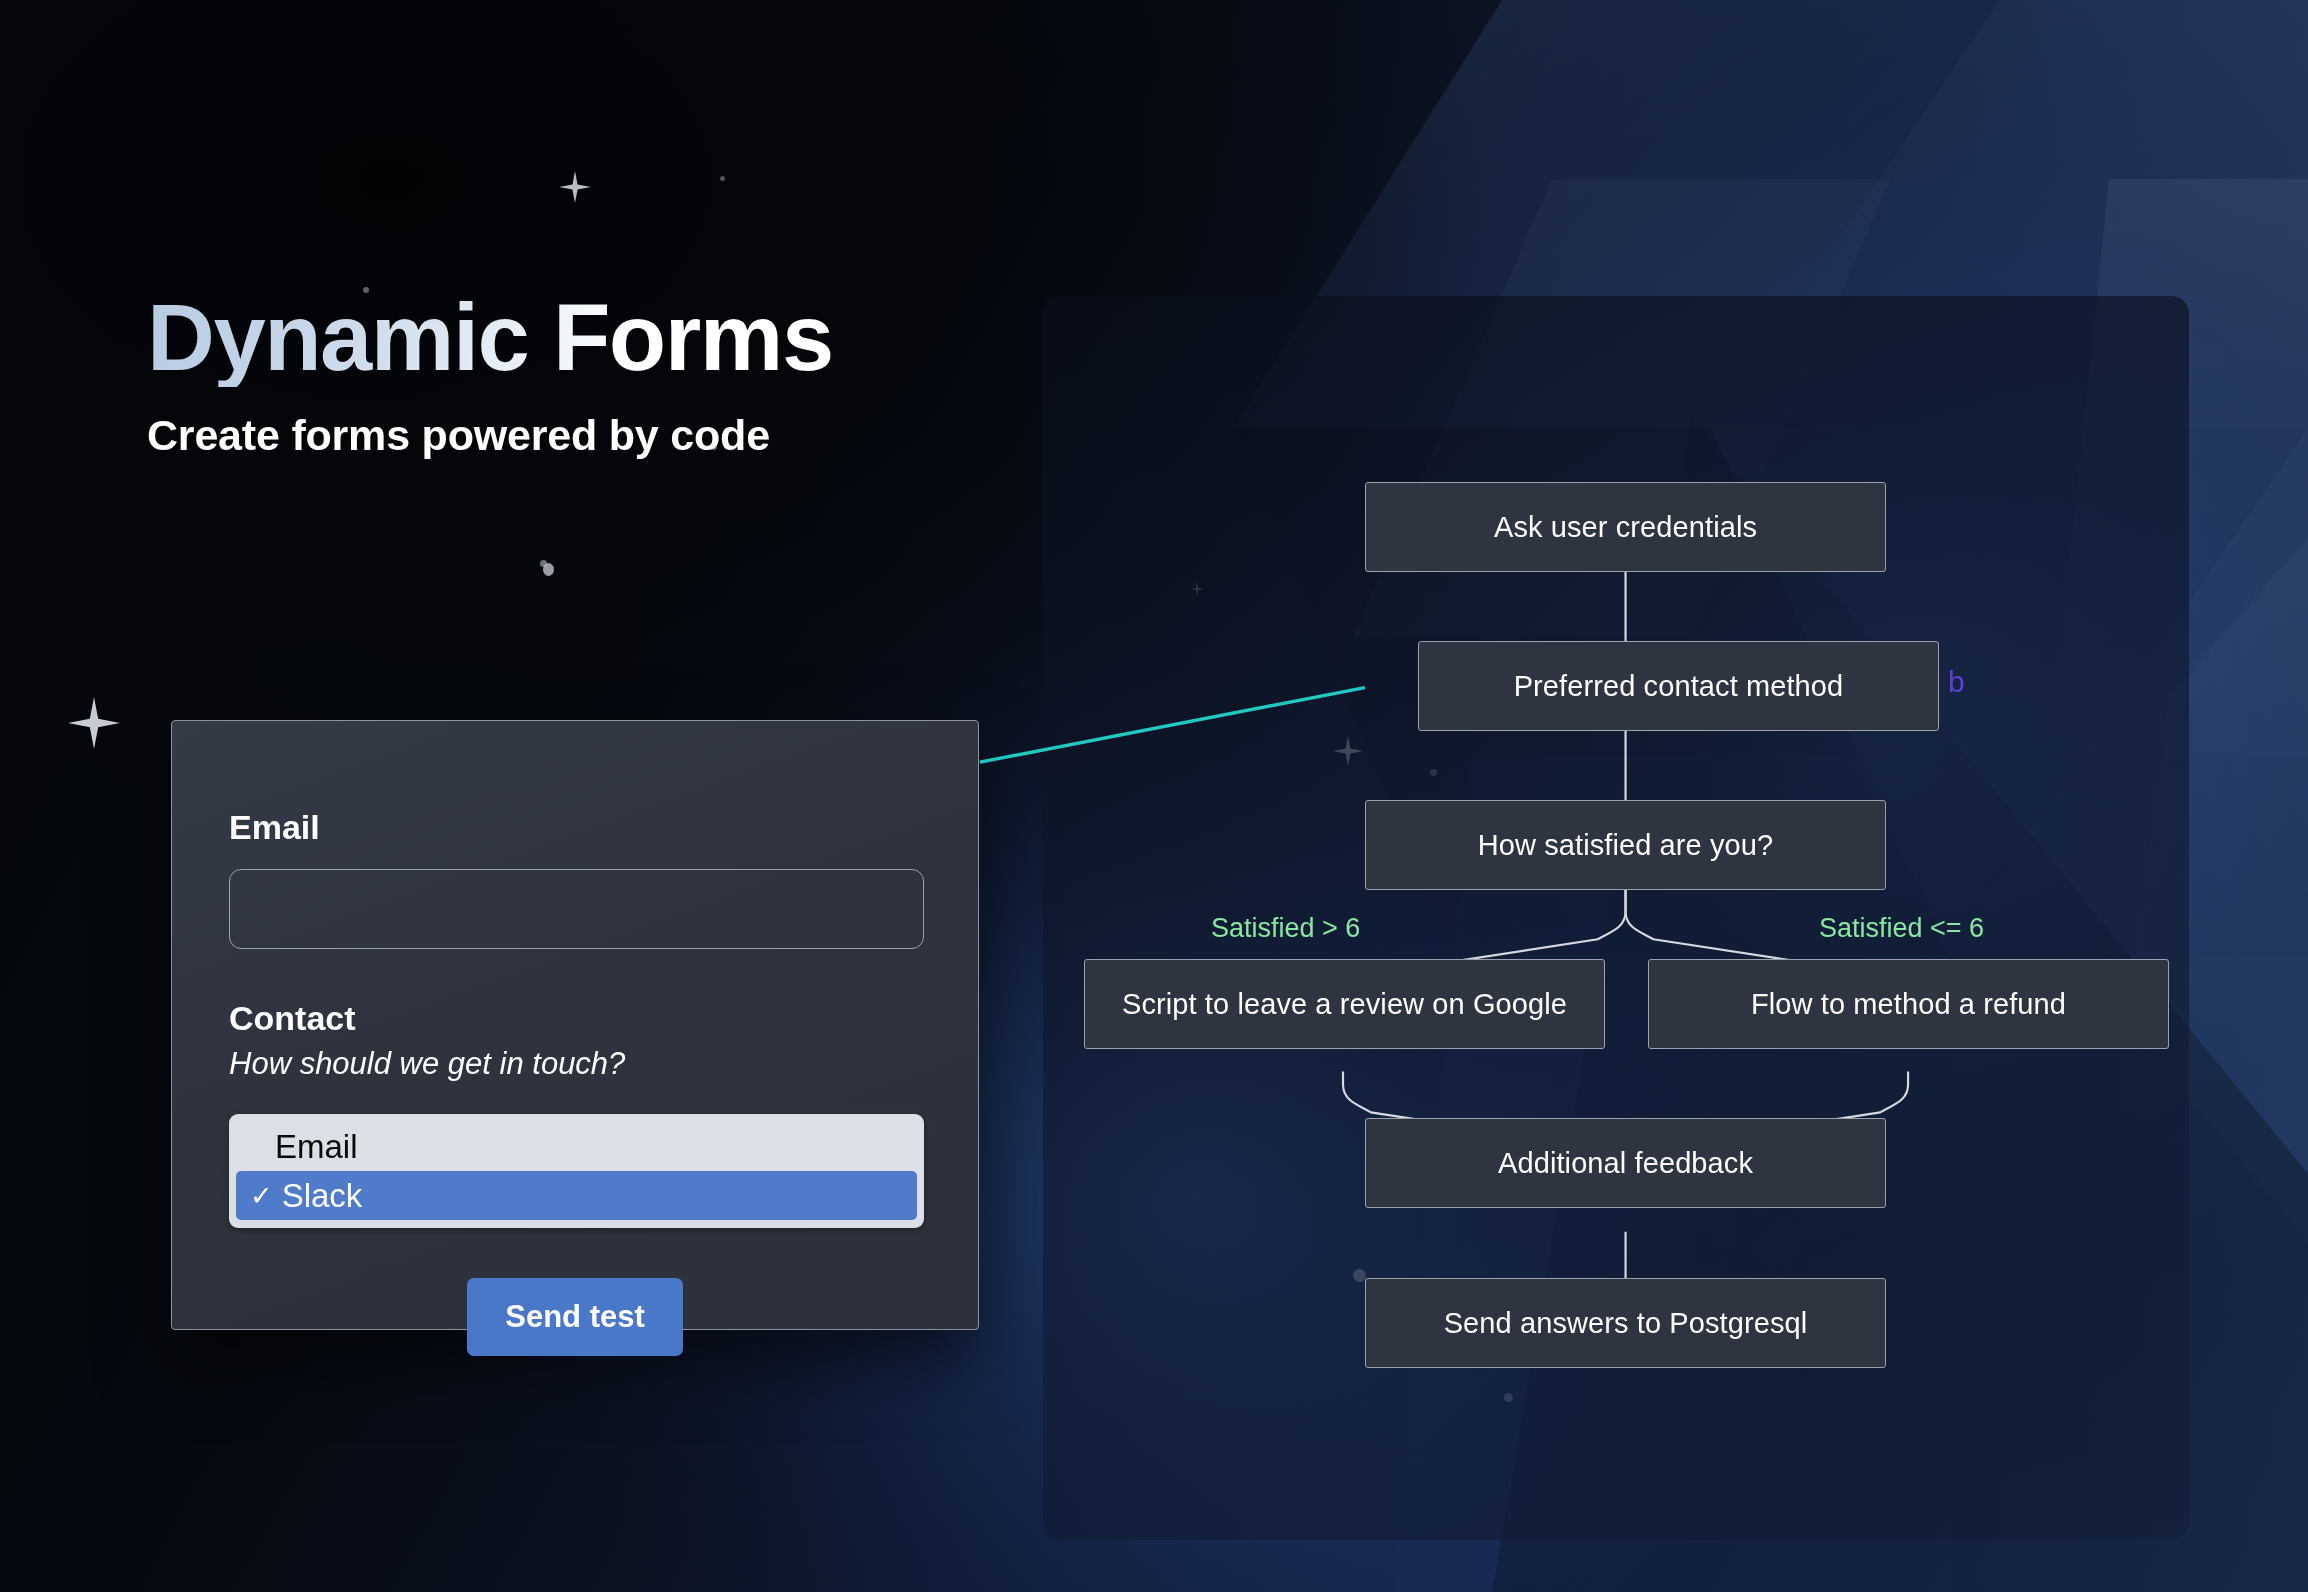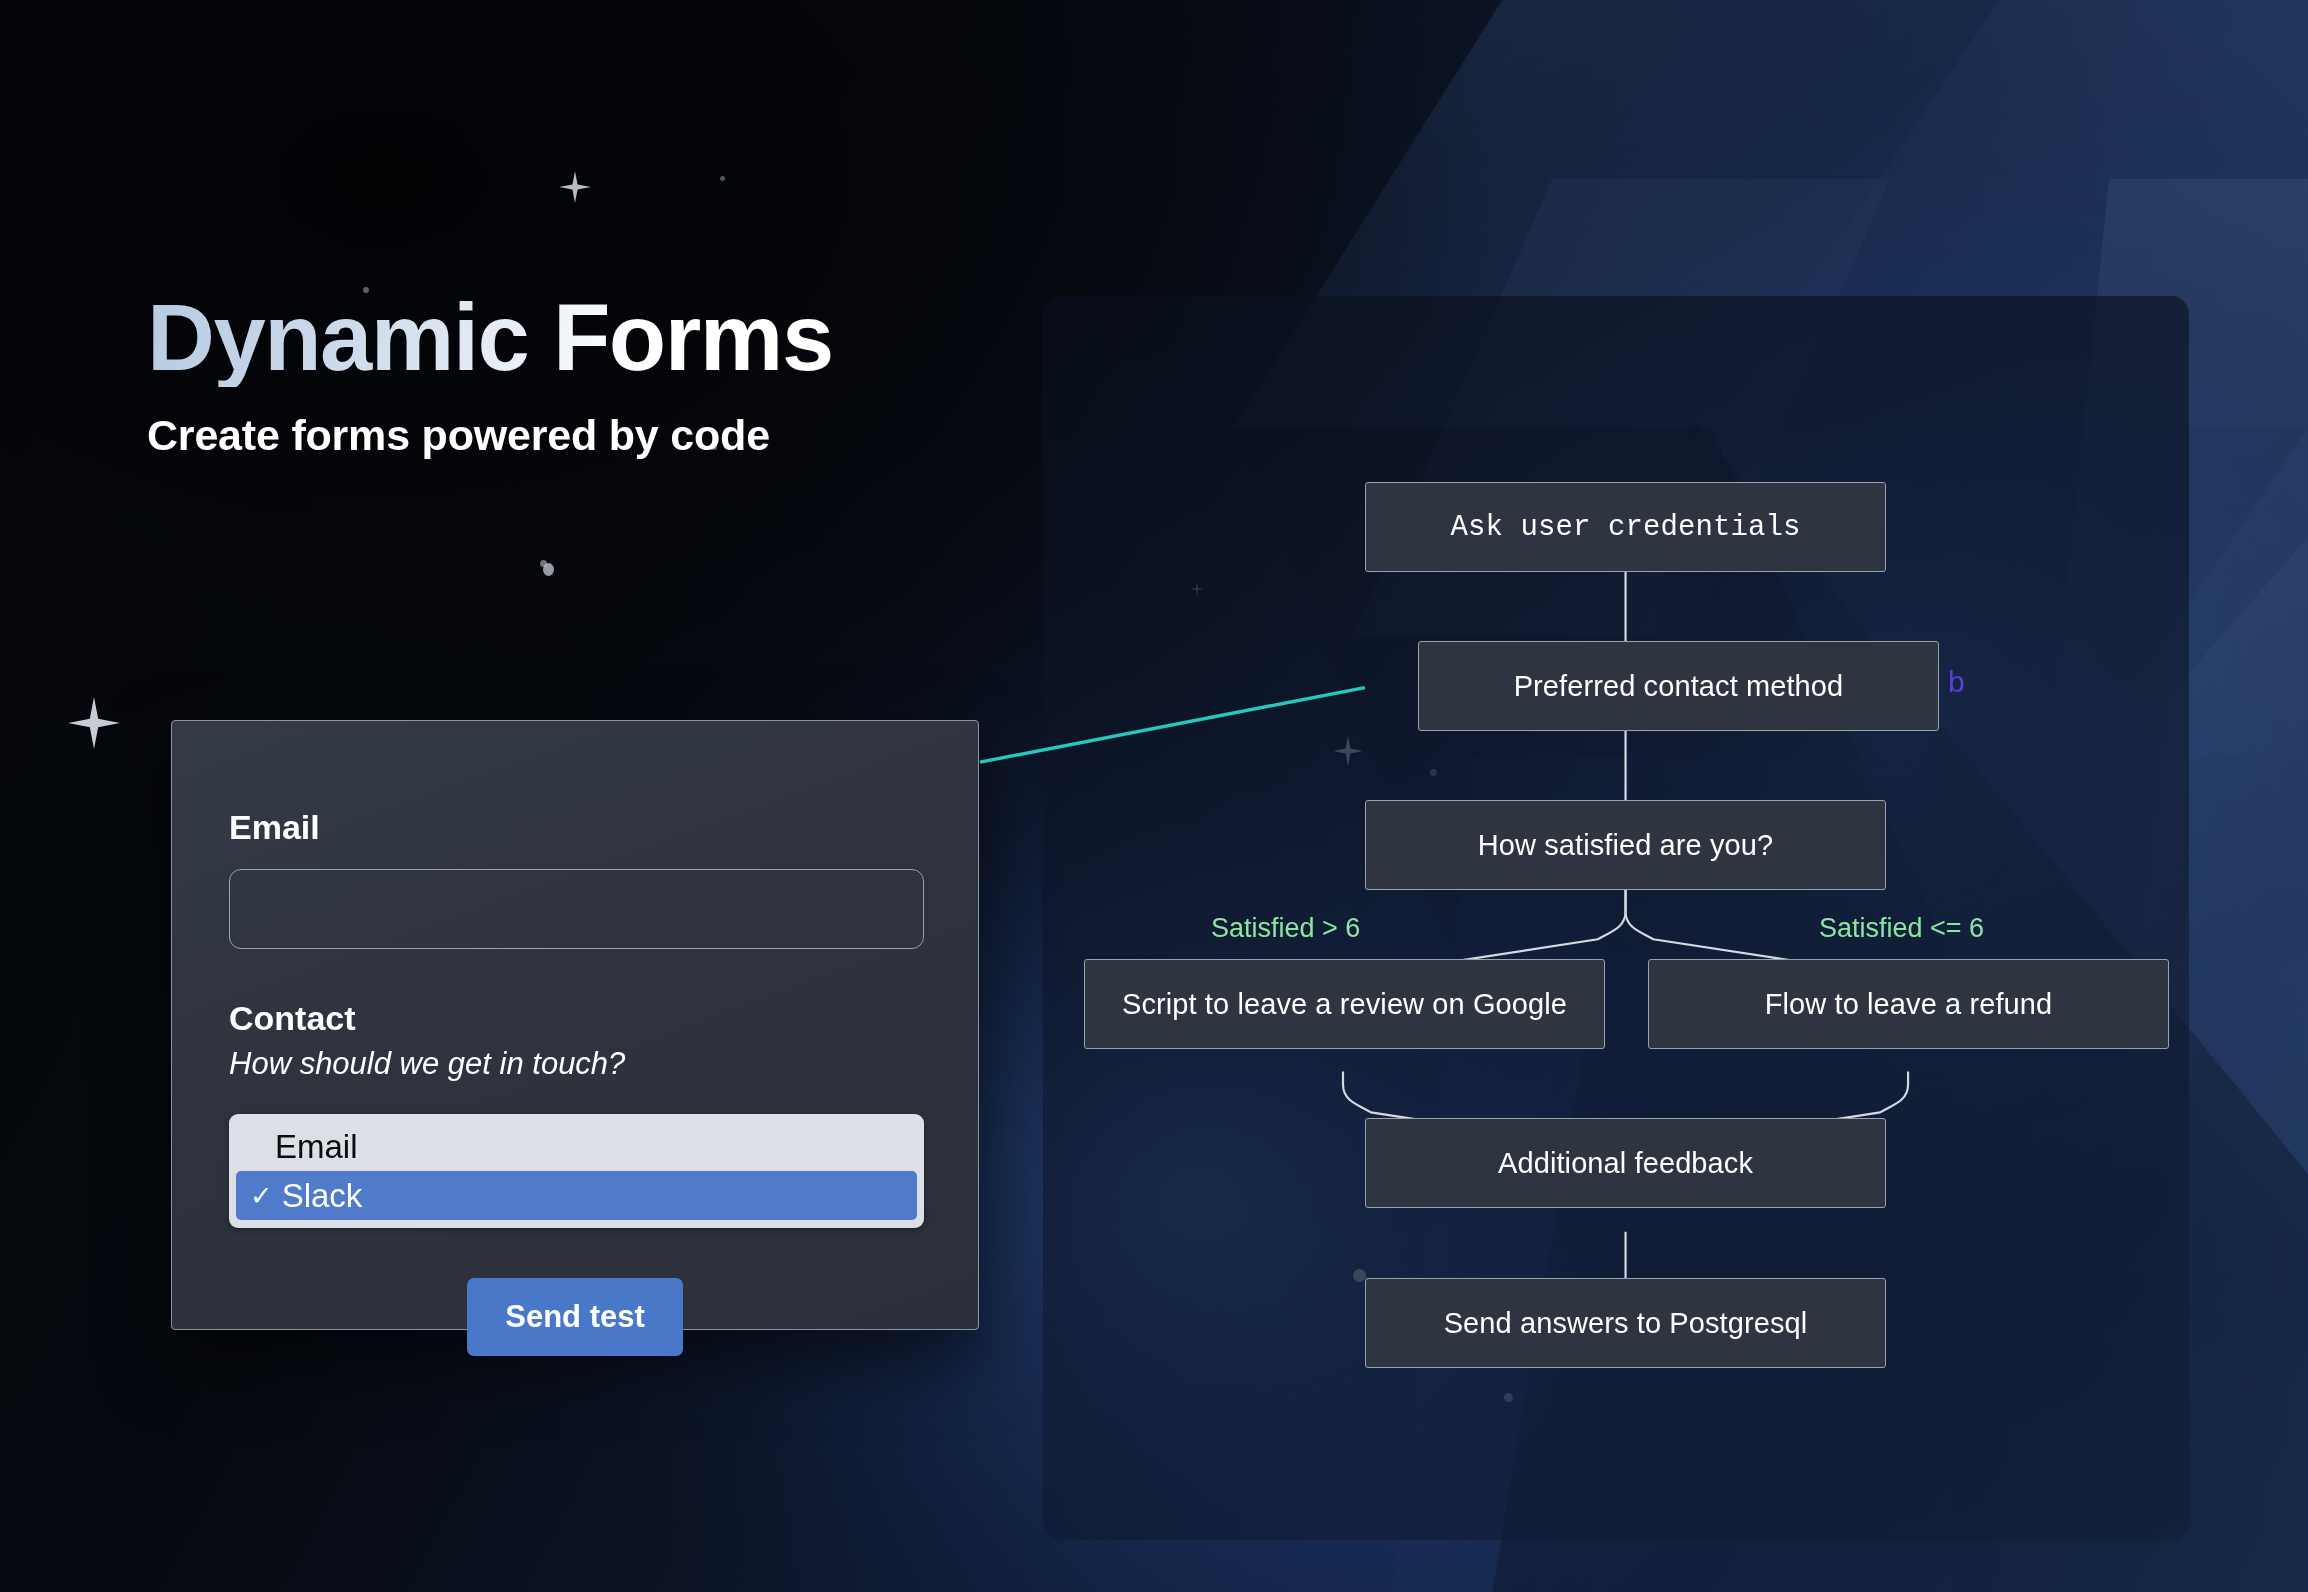--- a/index.html
+++ b/index.html
@@ -216,34 +216,34 @@
 
       <path d="M1350,1077 L1350,1090 C1350,1106 1364,1110 1378,1118 L1612,1154 C1626,1162 1634,1166 1634,1182 L1634,1196"></path>
       <path d="M1918,1077 L1918,1090 C1918,1106 1904,1110 1890,1118 L1656,1154 C1642,1162 1634,1166 1634,1182 L1634,1196"></path>
 
       <line x1="1634" y1="1238" x2="1634" y2="1296"></line>
     </g>
 
     <line x1="985" y1="766" x2="1372" y2="691" stroke="#23d3c8" stroke-width="3.4" opacity="0.95"></line>
   </svg>
 
-  <div class="node" style="left:1365px; top:482px;  width:521px; height:90px;font-family:Liberation Mono, monospace;">
+  <div class="node" style="left:1365px; top:482px;  width:521px; height:90px;">
     <span>Ask user credentials</span>
   </div>
   <div class="node" style="left:1418px; top:641px;  width:521px; height:90px;">
     <span>Preferred contact method</span>
   </div>
   <div class="node" style="left:1365px; top:800px;  width:521px; height:90px;justify-content:center;">
     <span>How satisfied are you?</span>
   </div>
   <div class="node" style="left:1084px; top:959px;  width:521px; height:90px;">
     <span>Script to leave a review on Google</span>
   </div>
   <div class="node" style="left:1648px; top:959px;  width:521px; height:90px;">
-    <span>Flow to leave a refund</span>
+    <span>Flow to method a refund</span>
   </div>
   <div class="node" style="left:1365px; top:1278px; width:521px; height:90px;">
     <span>Send answers to Postgresql</span>
   </div>
   <div class="node" style="left:1365px; top:1118px; width:521px; height:90px;">
     <span>Additional feedback</span>
   </div>
 
   <div class="branch-label" style="left:1211px; top:913px;">Satisfied &gt; 6</div>
   <div class="branch-label" style="left:1819px; top:913px;">Satisfied &lt;= 6</div>

